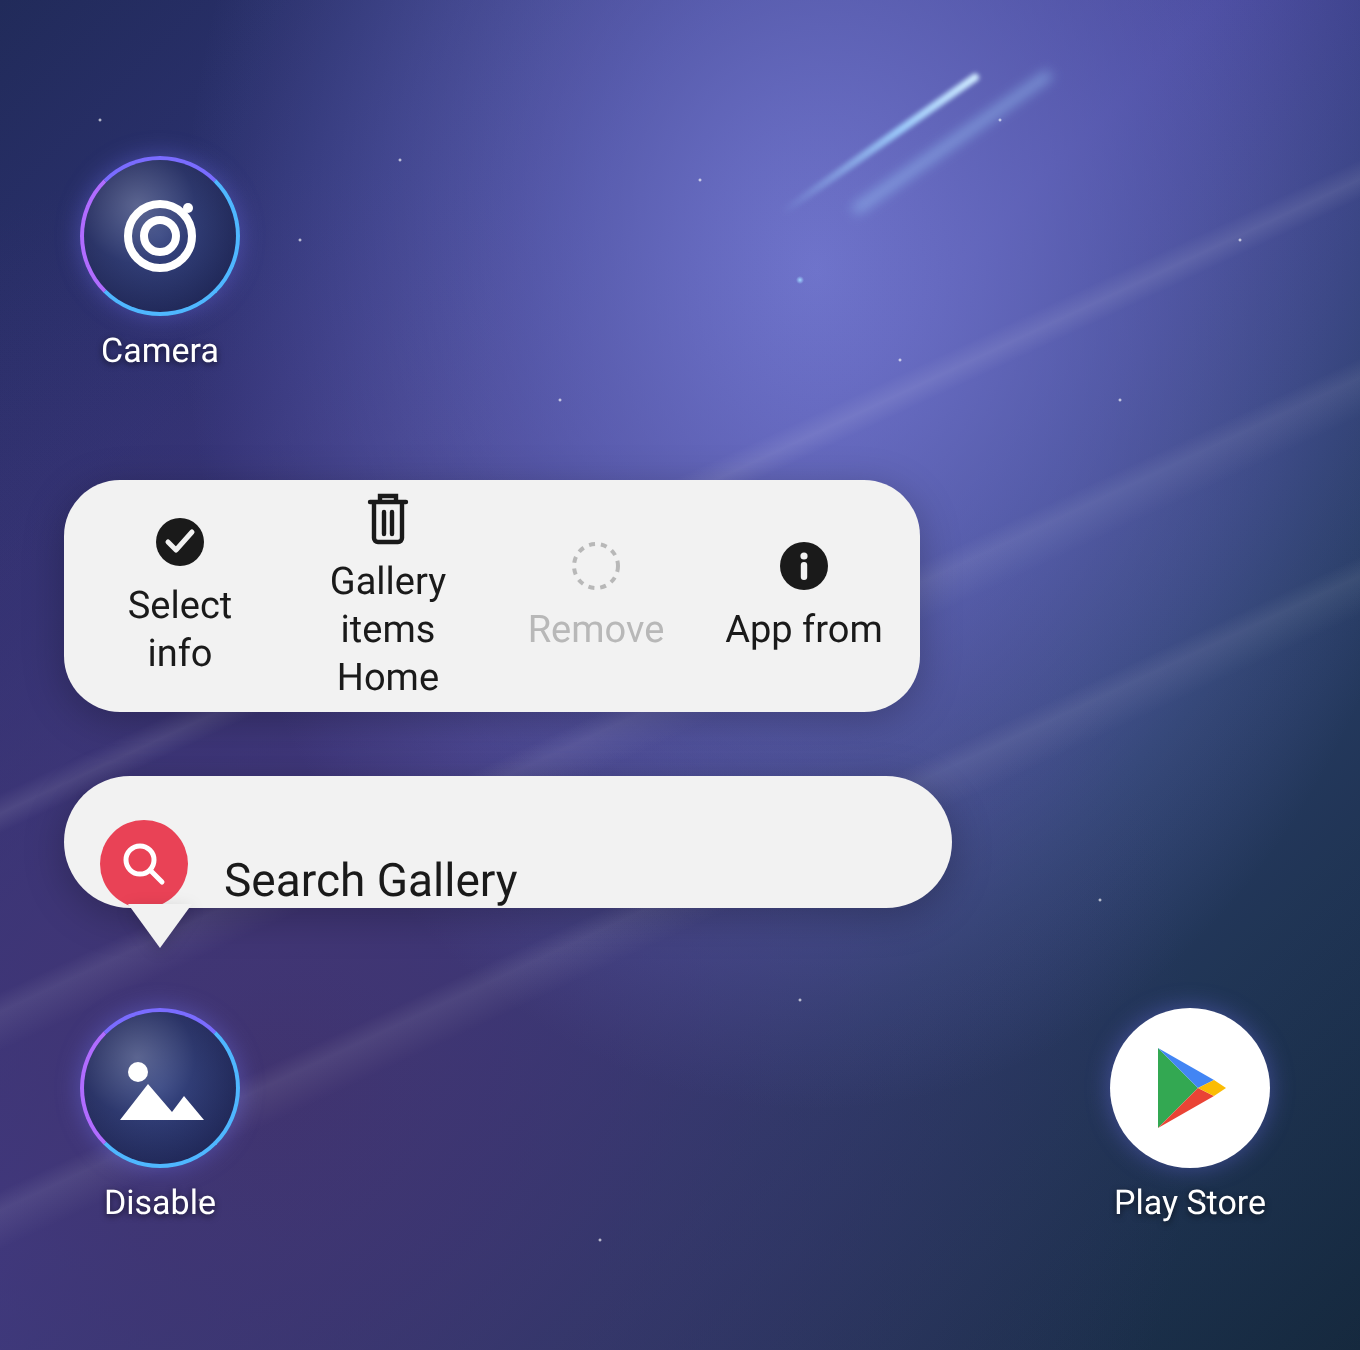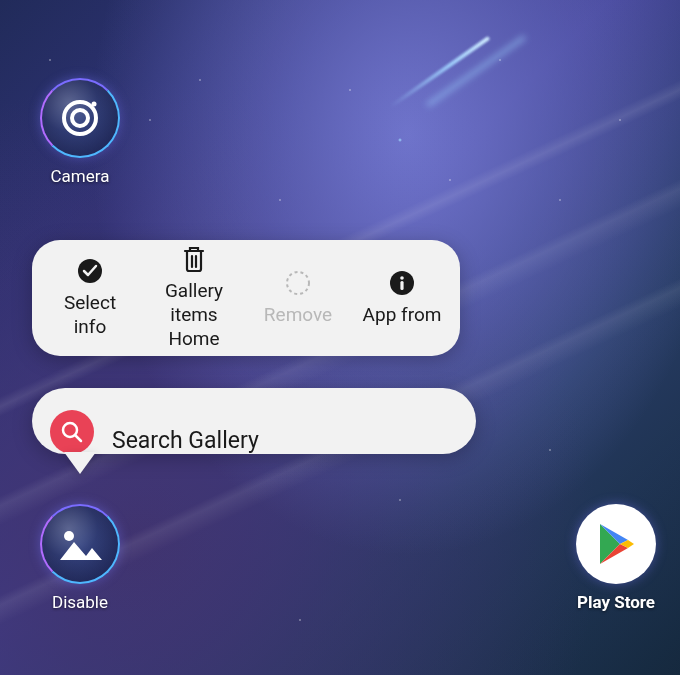--- a/index.html
+++ b/index.html
@@ -205,21 +205,21 @@
   <div class="app-icon" style="left:20px; top:504px;">
     <div class="bubble">
       <svg width="48" height="40" viewBox="0 0 48 40">
         <circle cx="13" cy="12" r="5" fill="white"></circle>
         <path d="M4 36 L18 18 L30 32 L36 24 L46 36 Z" fill="white"></path>
       </svg>
     </div>
     <div class="label">Disable</div>
   </div>
 
-  <div class="app-icon" style="left:556px; top:504px;font-weight:bold;">
+  <div class="app-icon" style="left:535px; top:504px;">
     <div class="bubble play-bubble">
       <svg width="44" height="48" viewBox="0 0 44 48">
         <path d="M6 4 L6 44 L26 24 Z" fill="#33a852"></path>
         <path d="M6 4 L34 20 L26 24 Z" fill="#4285f4"></path>
         <path d="M6 44 L34 28 L26 24 Z" fill="#ea4335"></path>
         <path d="M26 24 L34 20 L40 24 L34 28 Z" fill="#fbbc04"></path>
       </svg>
     </div>
     <div class="label">Play Store</div>
   </div>

